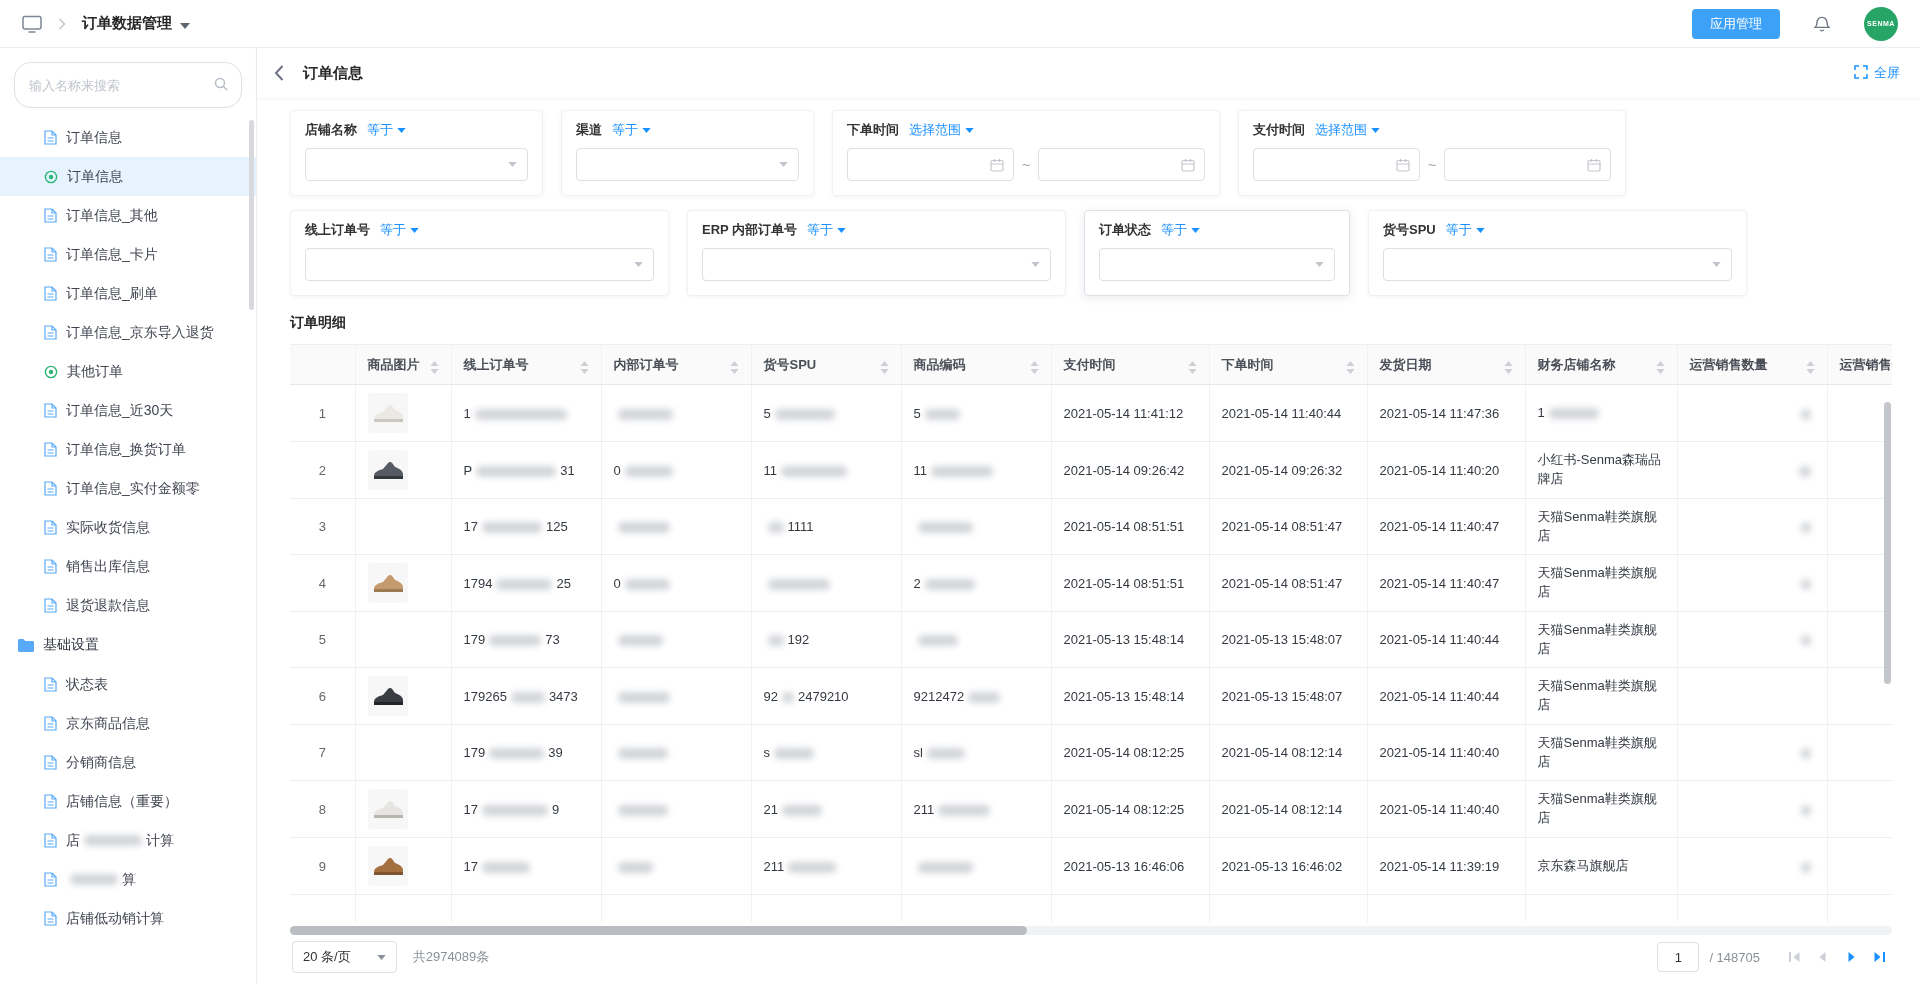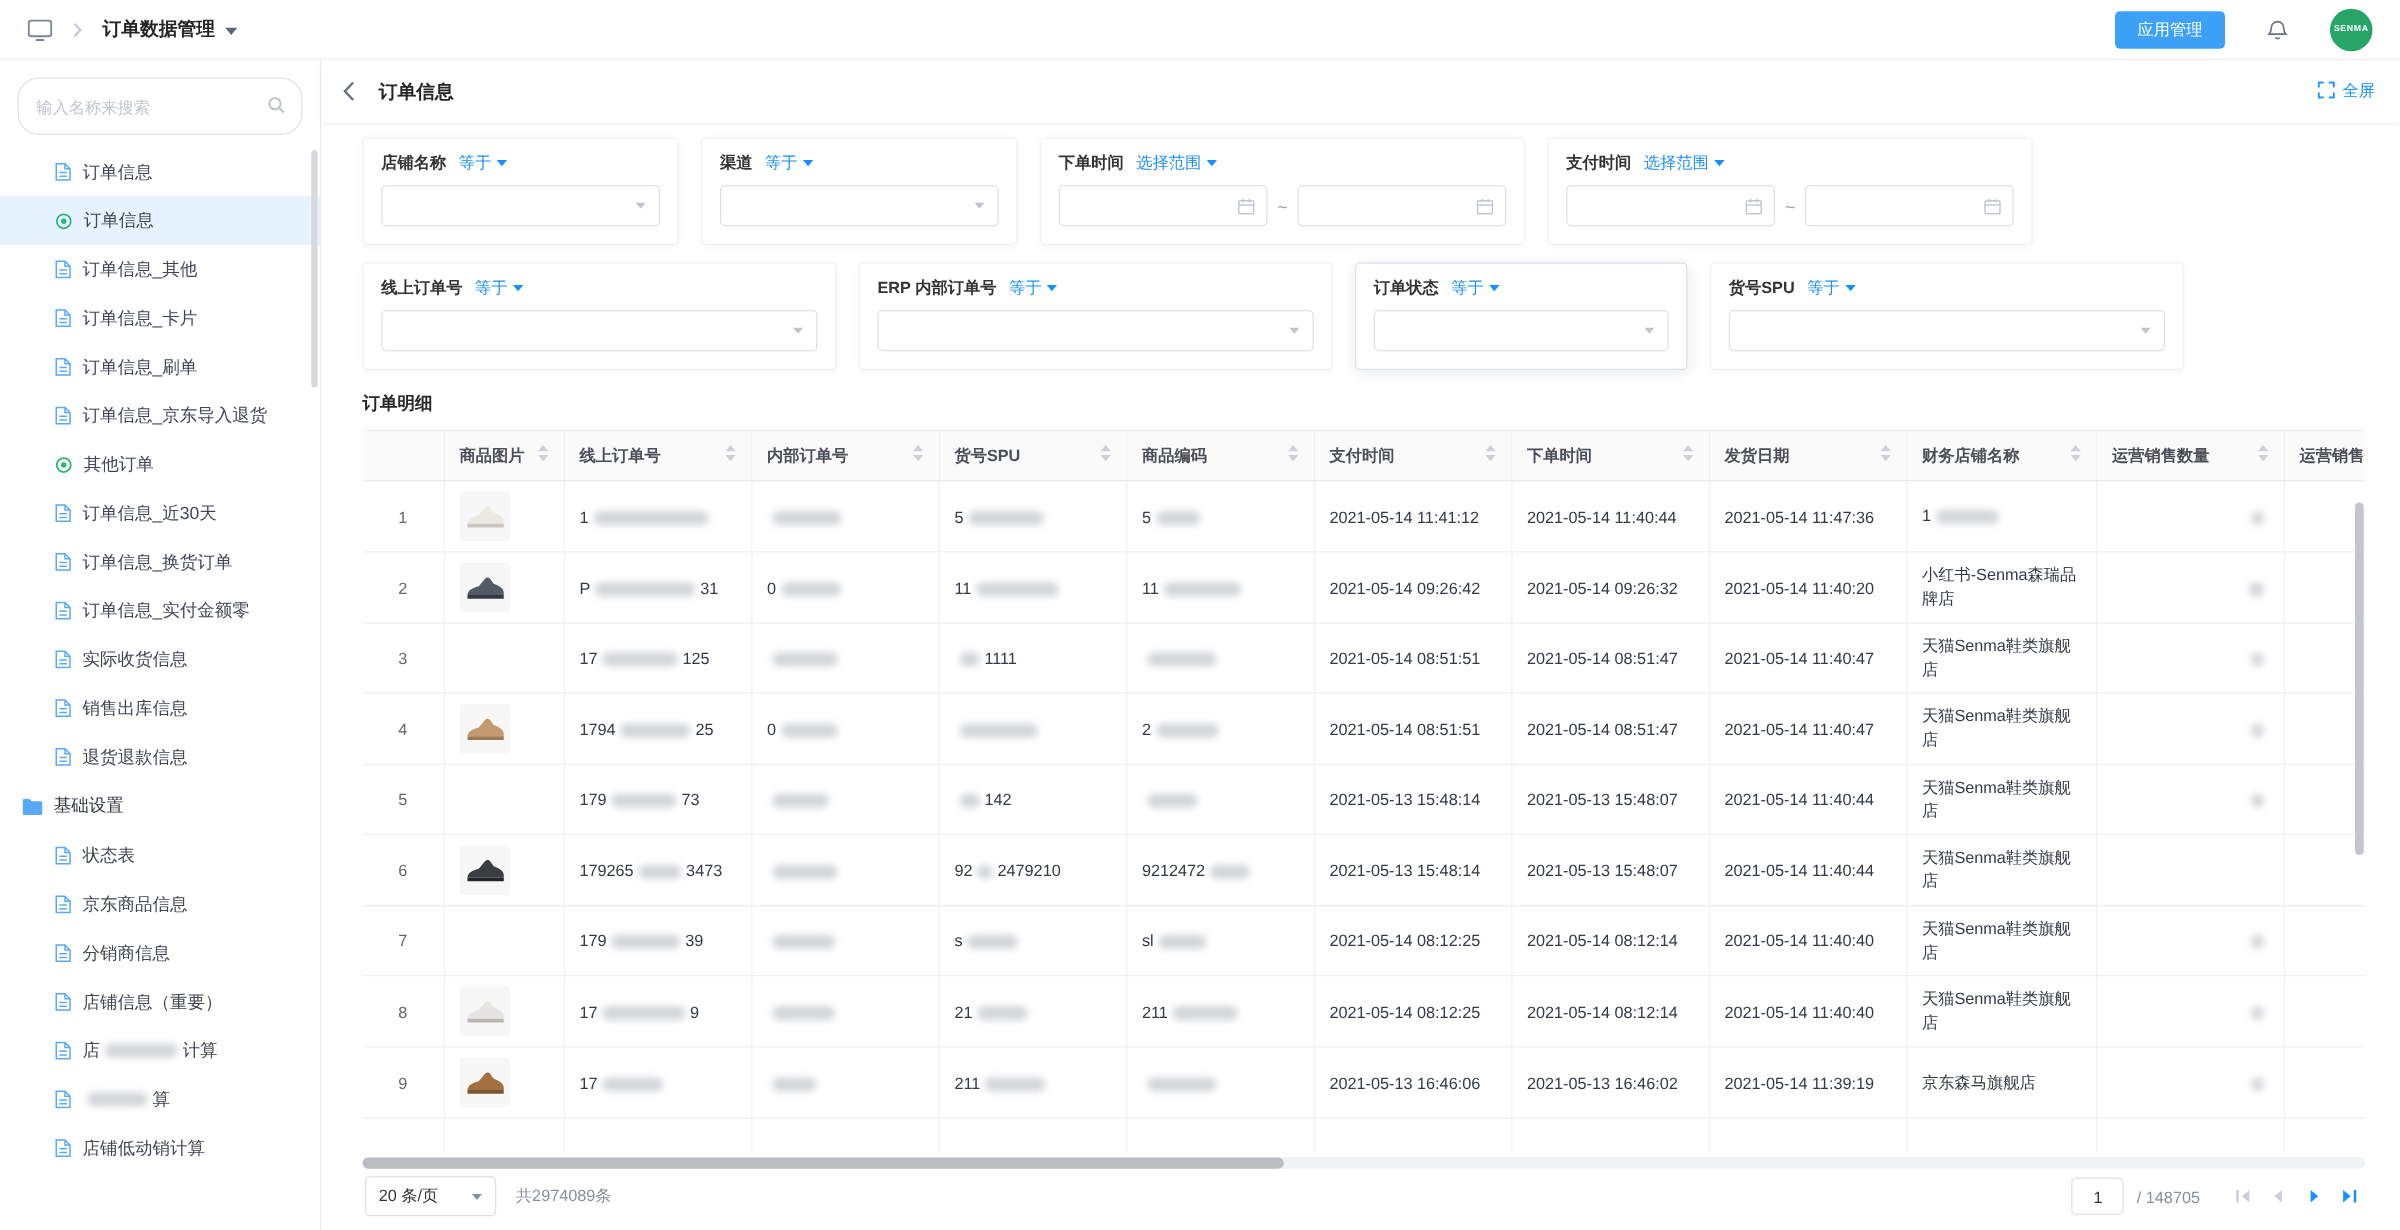--- a/index.html
+++ b/index.html
@@ -52,21 +52,21 @@
   .date-input{flex:1;height:33px;border:1px solid #dcdfe3;border-radius:4px;display:flex;align-items:center;justify-content:flex-end;padding:0 9px;cursor:pointer;background:#fff}
   .tilde{color:#98a0aa}
 
   
   .table-card{flex:1;display:flex;flex-direction:column;min-height:0}
   .table-title{font-size:14px;font-weight:700;color:#262626;padding:4px 0 12px}
   .table-wrap{flex:1;min-height:0;overflow:hidden;position:relative}
   table{border-collapse:collapse;table-layout:fixed;width:1687px;font-size:13px}
   th,td{border-right:1px solid #f0f1f3;border-bottom:1px solid #eceef0;padding:8px 12px;text-align:left;vertical-align:middle;overflow:hidden;white-space:nowrap}
   thead th{background:#fafafa;color:#4a4f57;font-weight:600;height:40px;border-bottom:1px solid #e6e8ea;border-top:1px solid #eceef0}
-  .th-in{display:flex;align-items:flex-start;justify-content:space-between;gap:6px}
+  .th-in{display:flex;align-items:flex-end;justify-content:space-between;gap:6px}
   tbody td{height:56px;color:#343a42}
   td.c-num{text-align:center;color:#666}
   td.c-store{white-space:normal;line-height:1.45}
   td.c-qty,td.c-amount{text-align:right}
   .prod-img{display:block}
   .blur-seg{display:inline-block;height:11px;border-radius:5px;background:#aeb2b9;filter:blur(3px);opacity:.55;vertical-align:middle;margin:0 4px}
   .v-scroll{position:absolute;top:46px;right:0;width:10px;bottom:0}
   .v-thumb{position:absolute;top:12px;right:1px;width:7px;height:282px;background:#c3c6cb;border-radius:4px}
   .h-scroll{height:9px;margin:4px 0 3px;background:#f1f2f4;border-radius:5px;position:relative;flex:none}
   .h-thumb{position:absolute;left:0;top:0;height:9px;width:46%;background:#b9bcc1;border-radius:5px;cursor:pointer}
@@ -665,21 +665,21 @@
                     <td class="c-ship"><span class="seg">2021-05-14 11:40:47</span></td>
                     <td class="c-store"><span class="seg">天猫Senma鞋类旗舰店</span></td>
                     <td class="c-qty"><span class="blur-seg" style="width: 10px;"></span></td>
                     <td class="c-amount"></td>
                   </tr>
                   <tr>
                     <td class="c-num">5</td>
                     <td class="c-img"></td>
                     <td class="c-online"><span class="seg">179</span><span class="blur-seg" style="width: 52px;"></span><span class="seg">73</span></td>
                     <td class="c-internal"><span class="blur-seg" style="width: 45px;"></span></td>
-                    <td class="c-spu"><span class="blur-seg" style="width: 16px;"></span><span class="seg">142</span></td>
+                    <td class="c-spu"><span class="blur-seg" style="width: 16px;"></span><span class="seg">192</span></td>
                     <td class="c-code"><span class="blur-seg" style="width: 40px;"></span></td>
                     <td class="c-pay"><span class="seg">2021-05-13 15:48:14</span></td>
                     <td class="c-order"><span class="seg">2021-05-13 15:48:07</span></td>
                     <td class="c-ship"><span class="seg">2021-05-14 11:40:44</span></td>
                     <td class="c-store"><span class="seg">天猫Senma鞋类旗舰店</span></td>
                     <td class="c-qty"><span class="blur-seg" style="width: 10px;"></span></td>
                     <td class="c-amount"></td>
                   </tr>
                   <tr>
                     <td class="c-num">6</td>

